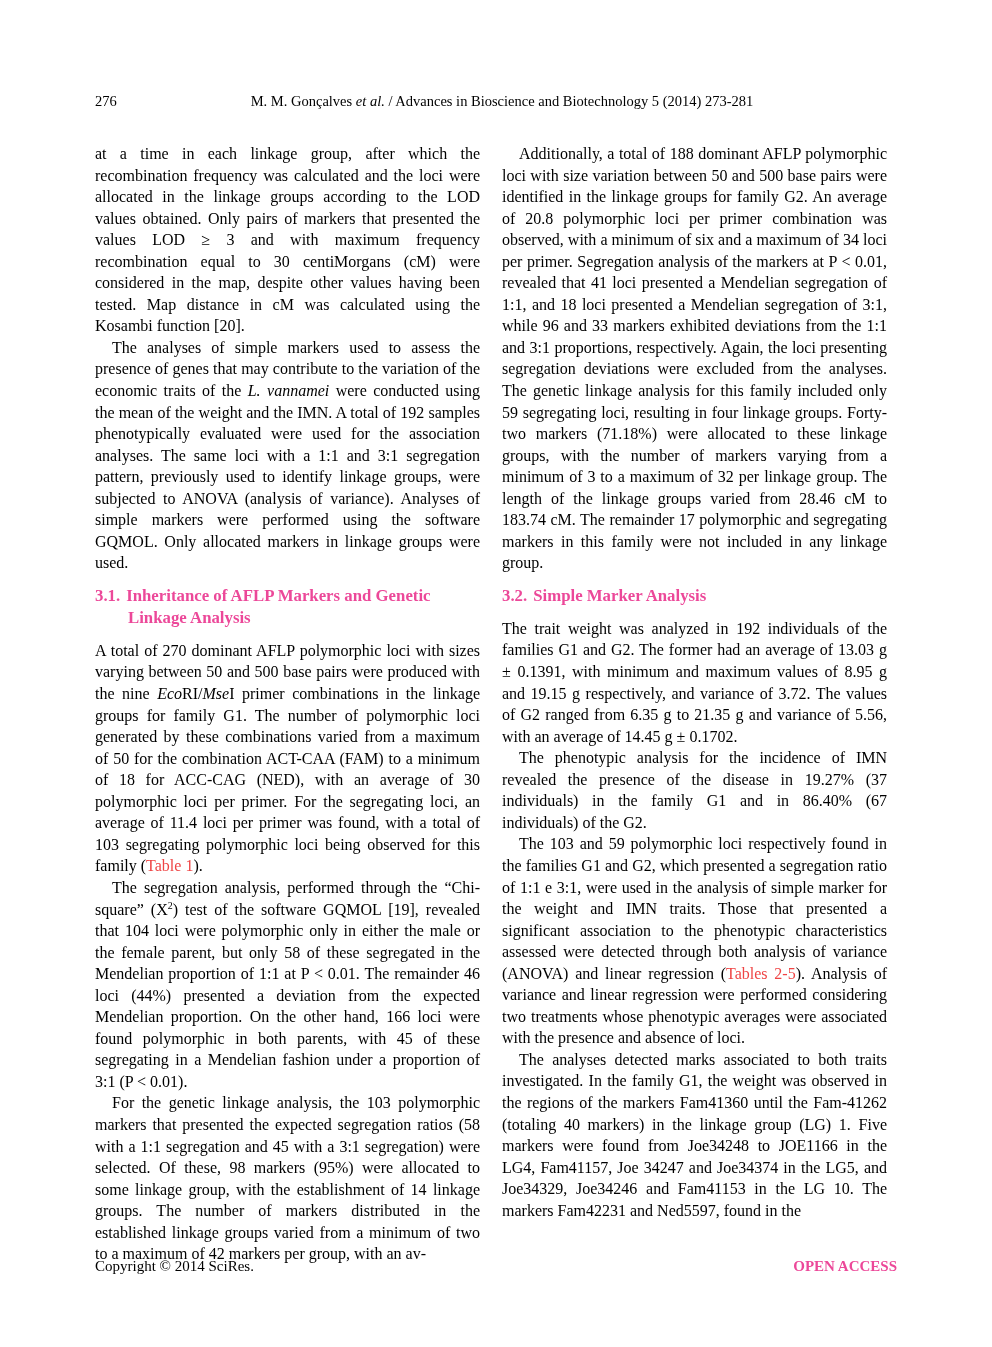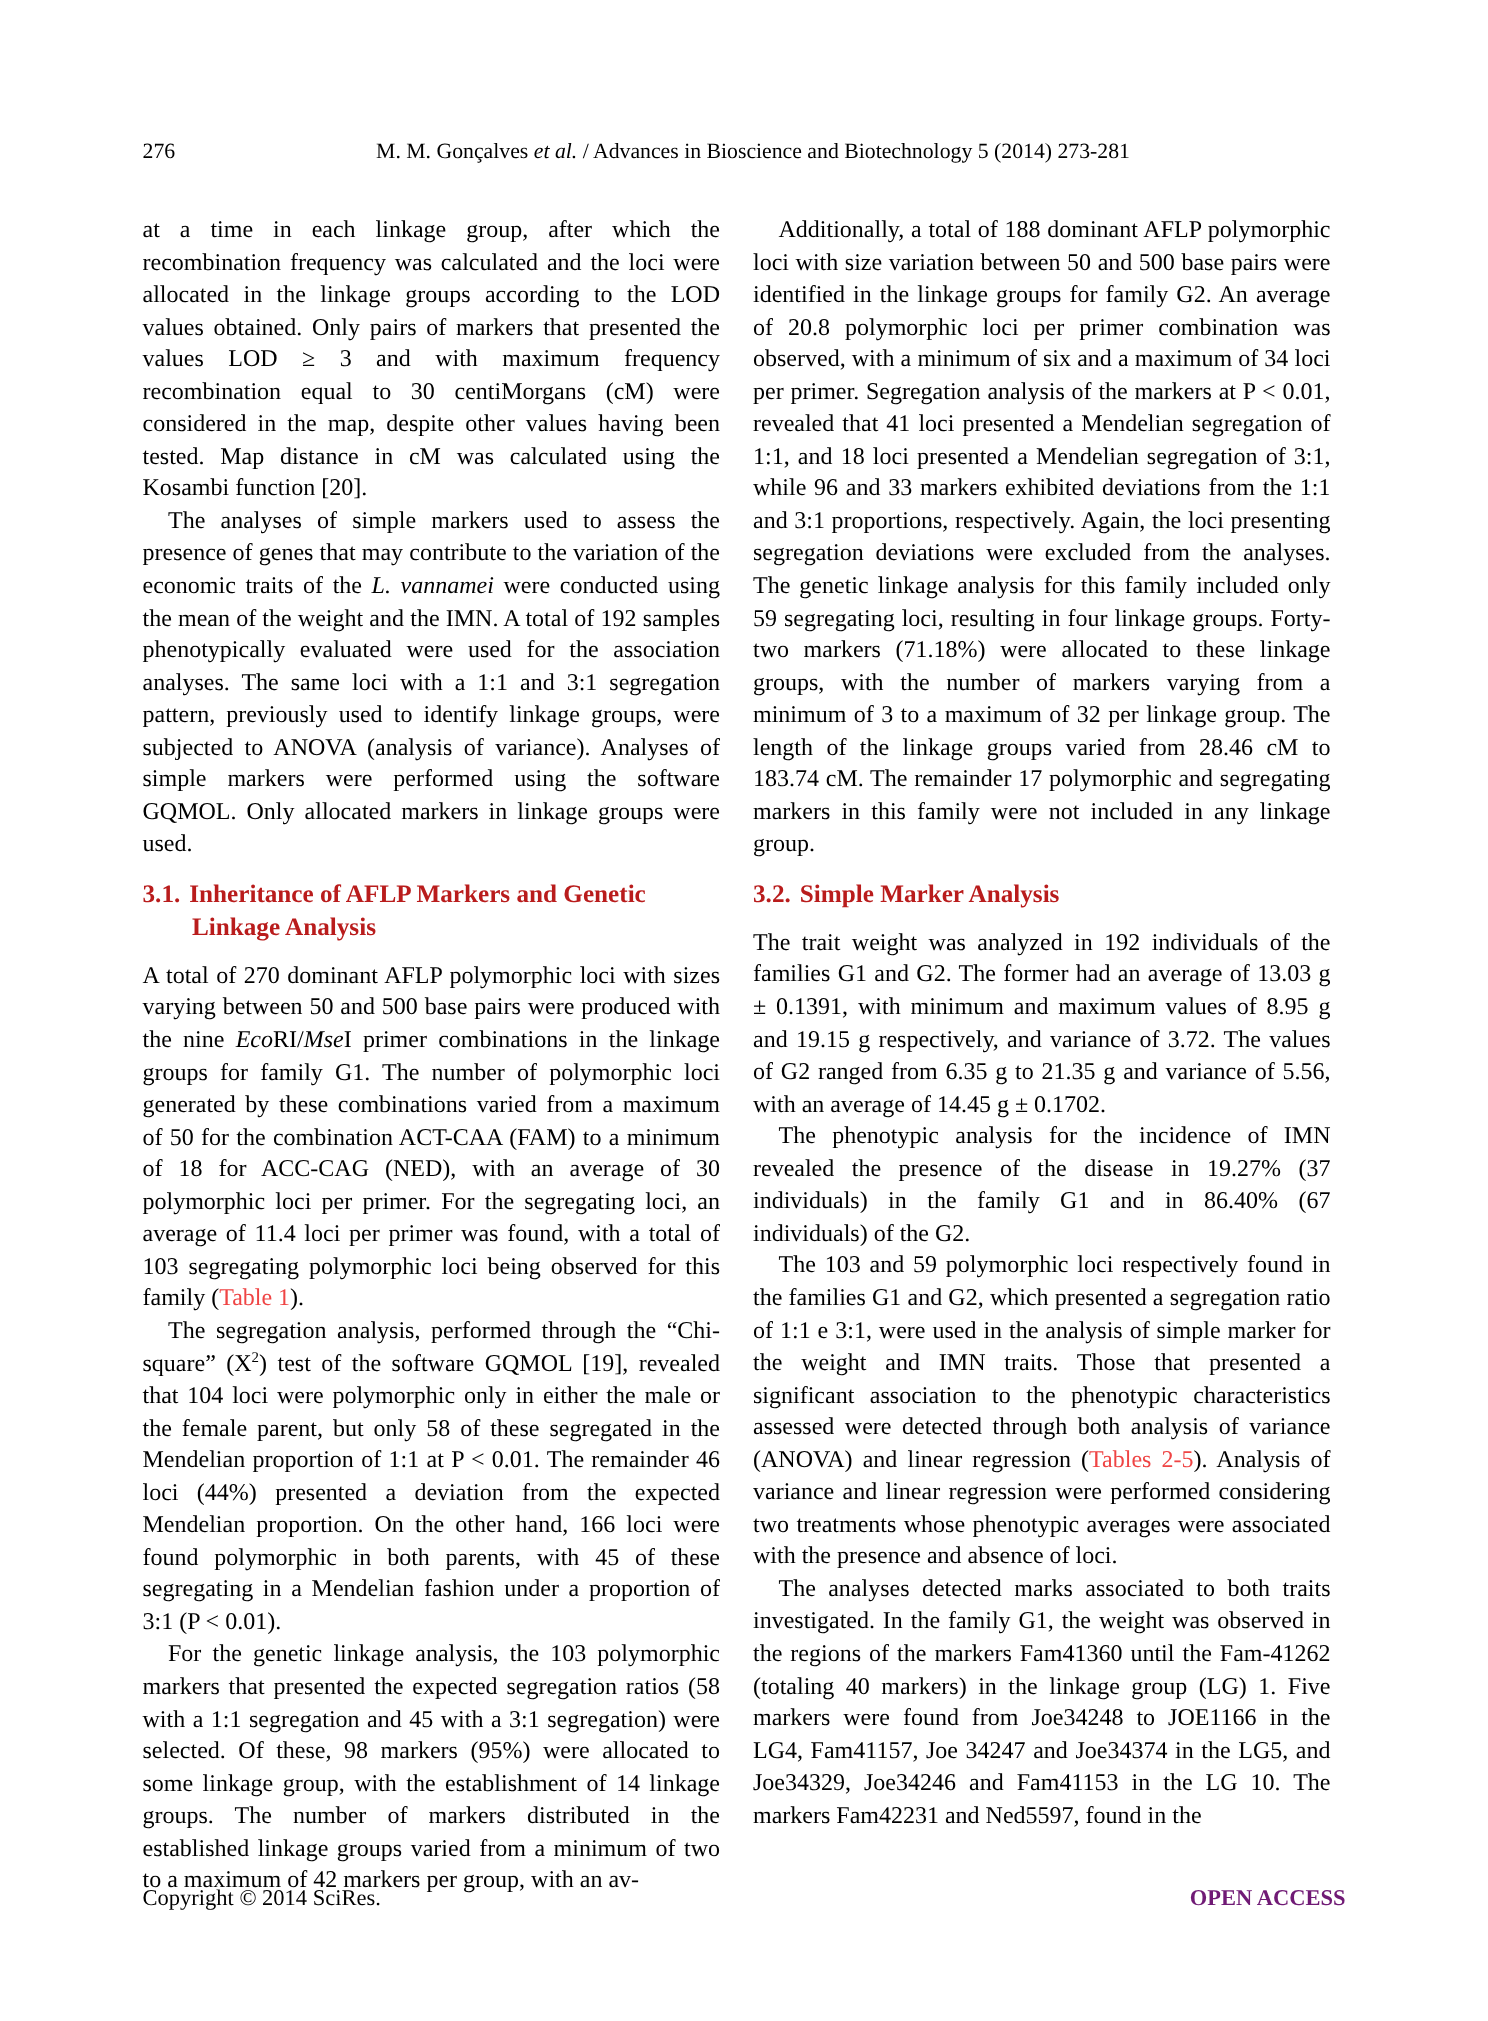--- a/index.html
+++ b/index.html
@@ -49,38 +49,38 @@
     font-size: 17.5px;
     line-height: 22px;
     color: #36798E;
     margin: 13px 0 11px 0;
     font-weight: bold;
     text-align: left;
   }
   h3.sub-heading {
     font-size: 16.8px;
     line-height: 22px;
-    color: #b91c1c;
+    color: #ec4899;
     margin: 11px 0 11px 0;
     font-weight: bold;
     text-align: left;
     padding-left: 33px;
     text-indent: -33px;
   }
   h3.sub-heading .sec-num { padding-right: 6px; }
   
   .page-footer {
     position: absolute;
     top: 1258px; left: 95px; right: 95px;
     font-size: 15px;
   }
   .copyright { position: absolute; left: 0; top: 0; }
   .open-access {
     position: absolute; right: 0; top: 0;
-    color: #701a75;
+    color: #ec4899;
     font-weight: bold;
   }
 </style>
 </head>
 <body>
 
 <div class="page">
 
   <div class="running-header">
     <span class="page-number">276</span>

